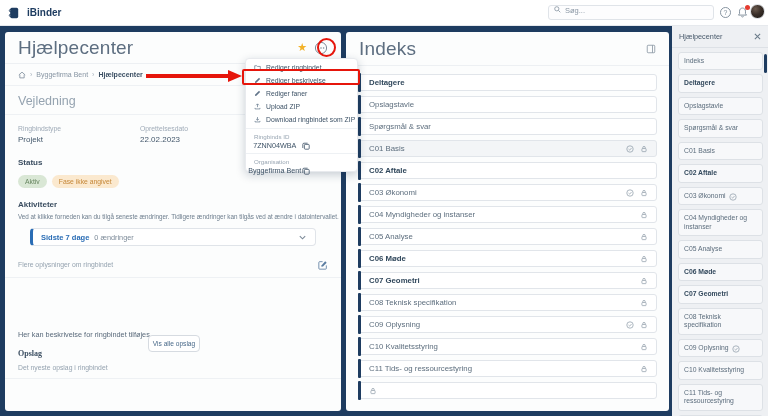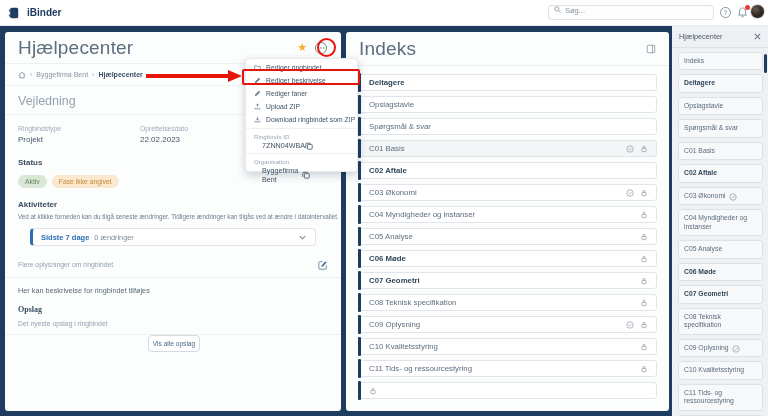--- a/index.html
+++ b/index.html
@@ -45,31 +45,31 @@
   .act-desc { font-size:6.3px; color:#6c7d8d; padding:4px 13px 0; white-space:nowrap; }
   .act-box { margin:8px 25px 0; height:18px; background:#fff; border:1px solid #e0e4e9; border-left:3px solid #2a6db5; border-radius:4px; display:flex; align-items:center; padding:0 8px; gap:5px; }
   .act-box .range { font-size:7.5px; font-weight:bold; color:#2a6db5; }
   .act-box .count { font-size:7.3px; color:#7c8a98; flex:1; }
   .chev { width:9px; height:9px; color:#7c8a98; }
   .desc-row { display:flex; align-items:flex-start; padding:12px 13px 0; }
   .desc-row .txt { flex:1; }
   .sub-sub { font-size:6.8px; color:#95a3b0; margin-top:3px; }
   .edit-ic { width:10px; height:10px; color:#5a7ca0; margin-top:2px; }
   .hdiv { border-top:1px solid #eef1f4; margin-top:7px; }
-  .plain-line { font-size:7.3px; color:#58697a; padding:8px 13px 0; }
+  .plain-line { font-size:7.3px; color:#58697a; padding:8px 13px 0;margin-top:44px; }
   .show-all { position:absolute; left:143px; top:303px; width:52px; height:17px; background:#fff; border:1px solid #d6dbe1; border-radius:4px; font-size:6.6px; color:#4a6a8a; display:flex; align-items:center; justify-content:center; }
 
   
   .ctx-menu { position:absolute; left:245px; top:58px; width:113px; height:114px; background:#fff; border:1px solid #e8eaee; border-radius:4px; box-shadow:0 3px 10px rgba(20,40,70,.22); z-index:20; padding-top:2px; }
   .ctx-item { height:13px; display:flex; align-items:center; gap:5px; padding:0 8px; }
   .ctx-item .lbl { font-size:6.8px; color:#3d5266; white-space:nowrap; }
   .ctx-ic { width:7px; height:7px; color:#62758a; flex:none; }
   .ctx-div { border-top:1px solid #eef1f4; margin:2px 0 3px; }
   .ctx-label { font-size:6.2px; color:#98a5b2; padding:1px 8px 1px; }
-  .ctx-value { display:flex; align-items:center; padding:0 16px; }
+  .ctx-value { display:flex; align-items:center; padding:0 2px;text-align:center; }
   .ctx-value span { font-size:7.2px; color:#3d5266; flex:1; }
   .copy-ic { width:8px; height:8px; color:#8a97a4; }
 
   
   .ip-head { position:relative; height:34px; border-bottom:1px solid #edf0f3; display:flex; align-items:center; padding:0 13px; }
   .ip-head .panel-title { flex:1; }
   .expand-ic { width:10px; height:10px; color:#8a97a4; }
   .index-list { padding:8px 12px 0; }
   .idx-row { position:relative; height:17px; background:#fff; border:1px solid #e1e5ea; border-radius:3px; margin-bottom:5px; display:flex; align-items:center; padding:0 8px 0 10px; }
   .idx-row.hl { background:#f3f5f7; }

